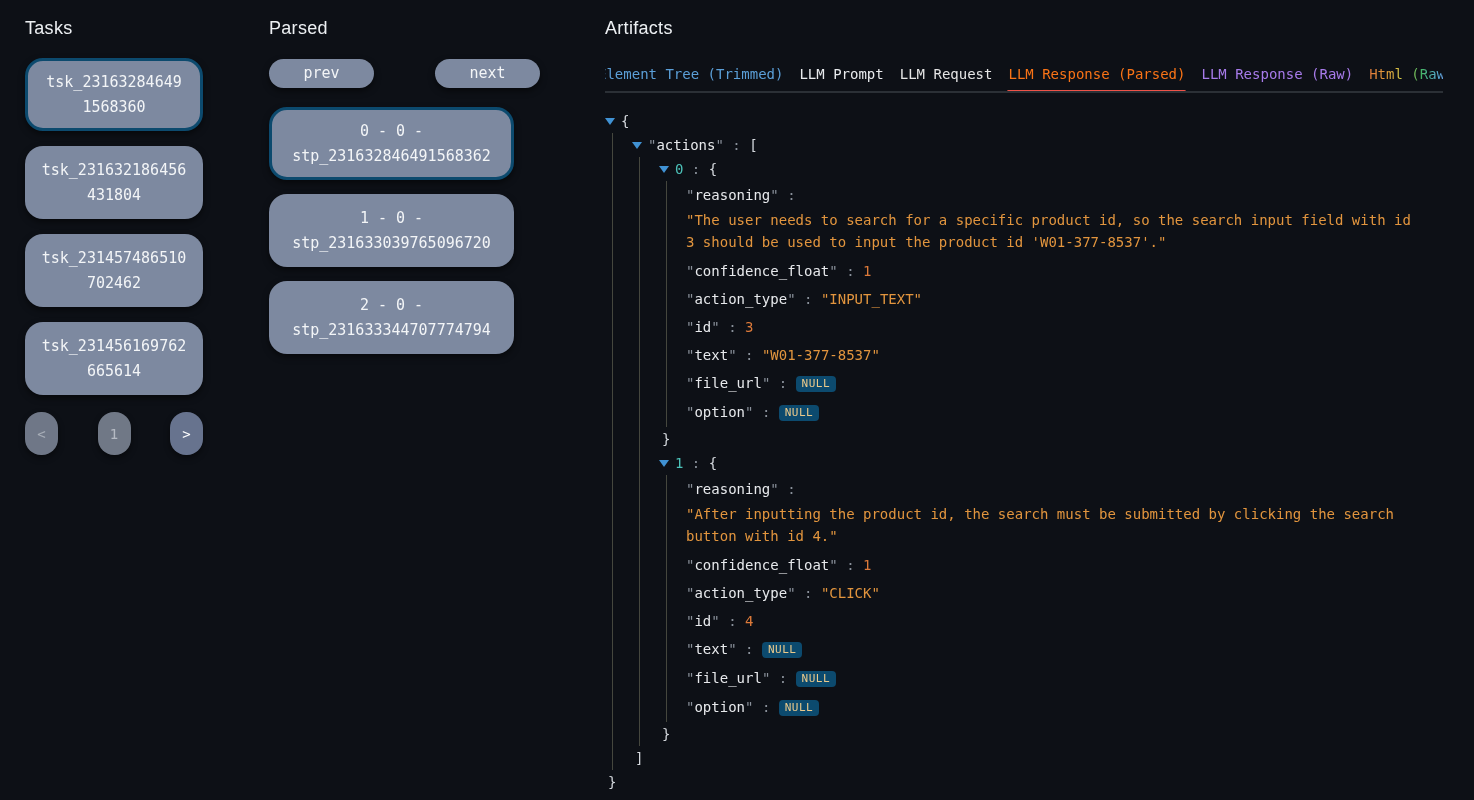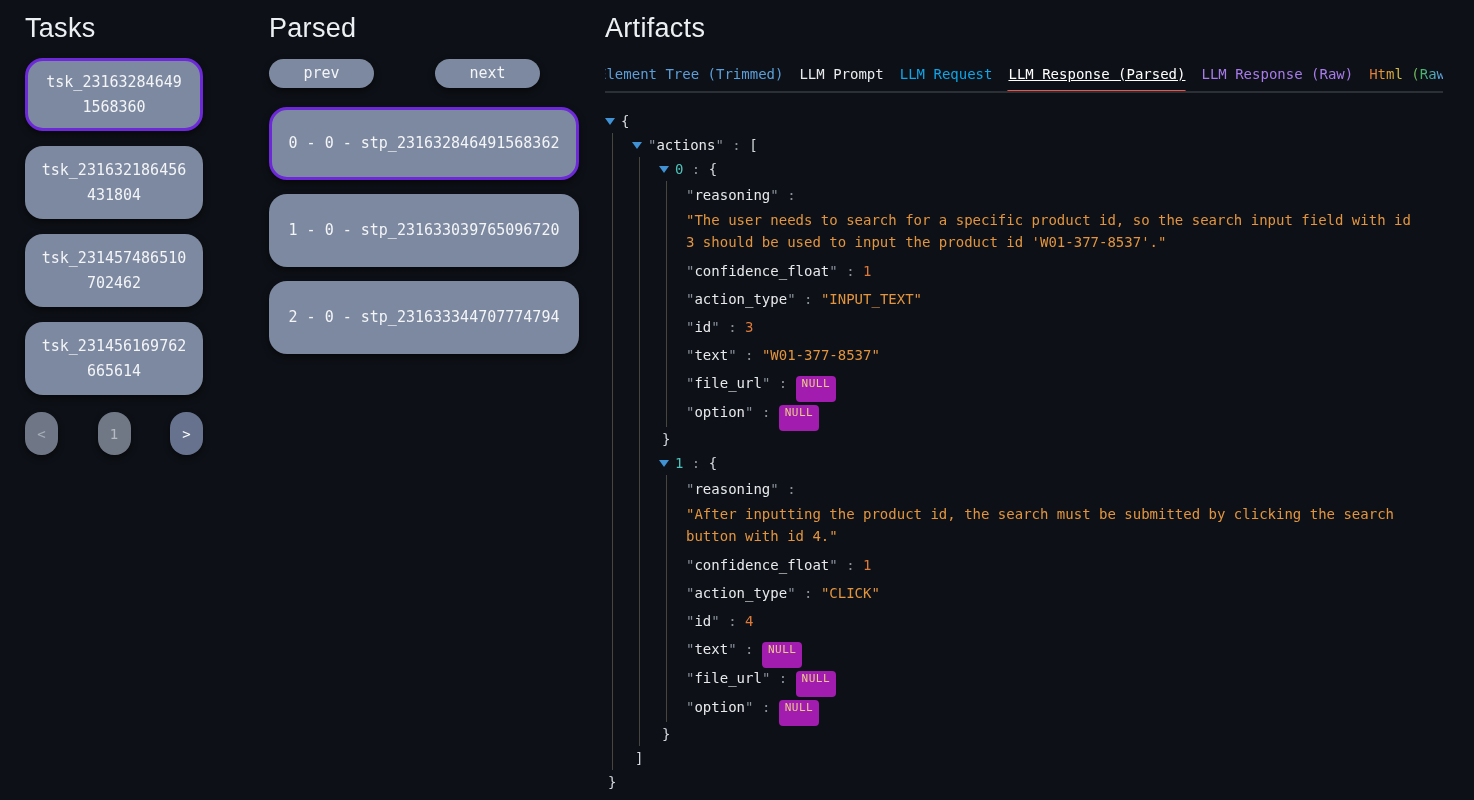--- a/index.html
+++ b/index.html
@@ -6,43 +6,43 @@
   body {
     width:1474px; height:800px;
     background:#0d1016;
     overflow:hidden;
     position:relative;
     font-family:"DejaVu Sans Mono", monospace;
     -webkit-font-smoothing:antialiased;
   }
   .col-title {
     font-family:"Liberation Sans", sans-serif;
-    font-size:27px; font-weight:500;
+    font-size:18px; font-weight:500;
     color:#edf0f3; margin:0; letter-spacing:0.3px;
     line-height:30px;
   }
   
   #tasks-col   { position:absolute; left:25px;  top:13px; width:178px; }
   #steps-col   { position:absolute; left:269px; top:13px; width:271px; }
   #artifacts-col { position:absolute; left:605px; top:13px; width:838px; }
 
   
   .btn {
     display:flex; align-items:center; justify-content:center;
     background:#7d89a0; color:#f3f5f7;
     border:none; border-radius:18px;
     font-family:"DejaVu Sans Mono", monospace;
     font-size:15px; line-height:25px; text-align:center;
     box-shadow:0 3px 6px rgba(0,0,0,0.5);
     cursor:pointer; box-sizing:border-box; padding:8px 16px;
   }
   .task-btn { width:178px; min-height:73px; margin-top:15px; word-break:break-all; }
-  .step-btn { width:310px; min-height:73px; margin-top:14px; overflow-wrap:break-word; }
+  .step-btn { width:245px; min-height:73px; margin-top:14px; overflow-wrap:break-word; }
   .step-btn.first { margin-top:19px; }
-  .selected { border:3px solid #6d28d9; }
+  .selected { border:3px solid #0c4a6e; }
 
   .navrow { display:flex; justify-content:space-between; margin-top:16px; }
   .nav-btn { width:105px; height:29px; border-radius:22px; padding:0; }
 
   .pagerow { display:flex; justify-content:space-between; margin-top:17px; width:178px; }
   .page-btn {
     width:33px; height:43px; border-radius:16px; border:none;
     font-family:"DejaVu Sans Mono", monospace; font-size:14px;
     box-shadow:0 3px 6px rgba(0,0,0,0.45); cursor:pointer;
   }
@@ -79,22 +79,22 @@
     margin:0 6px 1px 0; vertical-align:middle; cursor:pointer;
   }
   .jq, .jpunc { color:#8a919b; }
   .jpunc2 { color:#d4d8dd; }
   .jkey { color:#e7e9ec; }
   .jidx { color:var(--index-color,#4cc2b9); }
   .jnum { color:var(--number-color,#dd7a3a); }
   .jstrv { color:var(--string-color,#e2953e); }
   .jstr-block { color:var(--string-color,#e2953e); padding:0 0 4px; line-height:22px; }
   .jnull {
-    background:#a21caf; color:#eac98b; font-size:11px;
-    padding:1px 6px 12px; border-radius:4px; vertical-align:1px; letter-spacing:0.5px;
+    background:#0c4a6e; color:#eac98b; font-size:11px;
+    padding:1px 6px 2px; border-radius:4px; vertical-align:1px; letter-spacing:0.5px;
   }
 </style>
 </head>
 <body style="background: rgb(13, 16, 22); --underline: #ef5349; --string-color: #e2953e; --number-color: #dd7a3a; --index-color: #4cc2b9;">
 
 <div id="tasks-col">
   <h1 class="col-title">Tasks</h1>
   <div id="tasks-list">
       <button class="btn task-btn selected">tsk_231632846491568360</button>
       <button class="btn task-btn">tsk_231632186456431804</button>
@@ -120,22 +120,22 @@
       <button class="btn step-btn">2 - 0 - stp_231633344707774794</button>
     </div>
 </div>
 
 <div id="artifacts-col">
   <h1 class="col-title">Artifacts</h1>
   <div class="tabs-viewport">
     <div class="tabs-row" id="tabs-row">
         <div class="tab" style="color: rgb(91, 159, 216);">Element Tree (Trimmed)</div>
         <div class="tab" style="color: rgb(233, 235, 238);">LLM Prompt</div>
-        <div class="tab" style="color: #0ea5e9;">LLM Request</div>
-        <div class="tab active" style="color: #ffffff; text-decoration: underline;">LLM Response (Parsed)</div>
+        <div class="tab" style="color: #e5e5e5;">LLM Request</div>
+        <div class="tab active" style="color: #f97316;">LLM Response (Parsed)</div>
         <div class="tab" style="color: rgb(167, 123, 234);">LLM Response (Raw)</div>
         <div class="tab rainbow">Html (Raw)</div>
       </div>
   </div>
   <div class="json" id="json-root">
       <div class="jrow"><span class="tri"></span><span class="jpunc2">{</span></div>
       <div class="jkids">
         <div class="jrow"><span class="tri"></span><span class="jq">"</span><span class="jkey">actions</span><span class="jq">"</span><span class="jpunc"> : </span><span class="jpunc2">[</span></div>
         <div class="jkids">
           <div class="jrow"><span class="tri"></span><span class="jidx">0</span><span class="jpunc"> : </span><span class="jpunc2">{</span></div>

